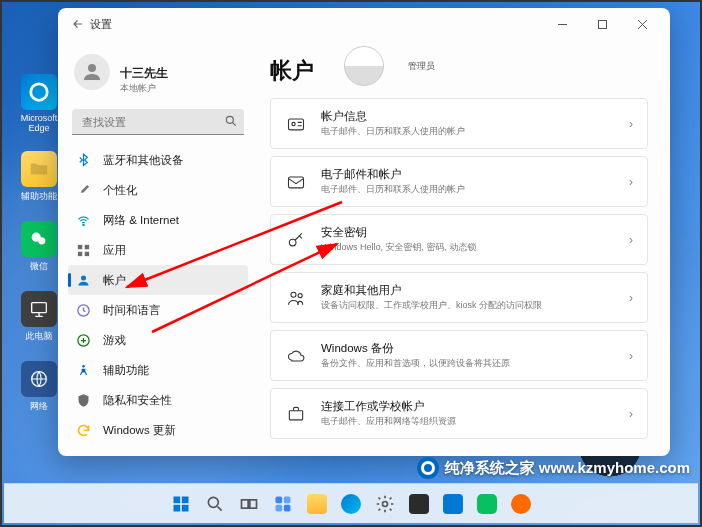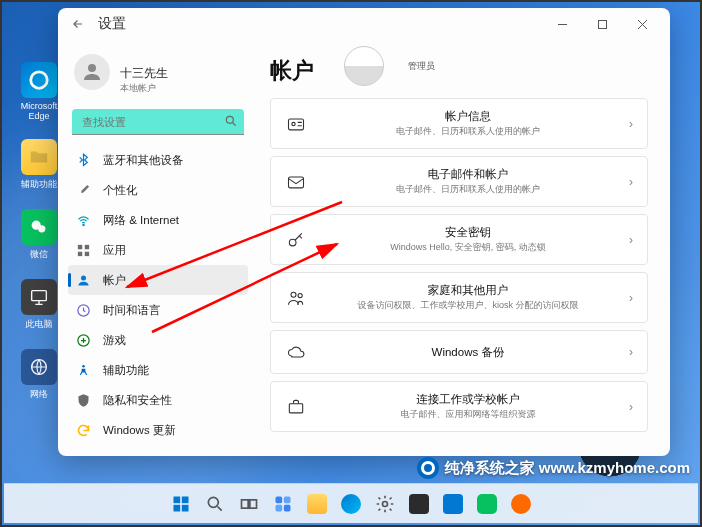--- a/index.html
+++ b/index.html
@@ -7,51 +7,51 @@
   width: 702px; height: 527px;
   font-family: "Microsoft YaHei", "Segoe UI", sans-serif;
   background: linear-gradient(135deg, #1a5fb4 0%, #3584e4 50%, #62a0ea 100%);
   position: relative; overflow: hidden;
   border: 2px solid #333;
 }
 .bloom { position: absolute; border-radius: 50%; filter: blur(40px); }
 .bloom1 { width: 400px; height: 400px; background: rgba(255,255,255,0.15); left: -100px; top: 150px; }
 .bloom2 { width: 300px; height: 300px; background: rgba(100,180,255,0.2); right: -80px; bottom: -80px; }
 
-.desktop-icons { position: absolute; left: 12px; top: 60px; width: 60px; }
+.desktop-icons { position: absolute; left: 12px; top: 72px; width: 60px; }
 .desktop-icon { width: 50px; text-align: center; color: white; font-size: 9px; margin-bottom: 18px; cursor: pointer; }
 .desktop-icon .ico { width: 36px; height: 36px; margin: 0 auto 3px; border-radius: 6px; display: flex; align-items: center; justify-content: center; }
 .edge-ico { background: linear-gradient(135deg,#0078d4,#00bcf2); }
 .folder-ico { background: linear-gradient(180deg,#ffd968,#ffc933); }
 .wechat-ico { background: #07c160; }
 .pc-ico { background: #404040; }
 .net-ico { background: #2b5797; }
 .desktop-icon svg { width: 22px; height: 22px; fill: white; }
 
 .window {
   position: absolute; left: 56px; top: 6px; width: 612px; height: 448px;
   background: #fdfdfd; border-radius: 8px; box-shadow: 0 8px 32px rgba(0,0,0,0.3);
   display: flex; flex-direction: column; overflow: hidden;
 }
 .titlebar { height: 32px; display: flex; align-items: center; padding: 0 8px; }
 .titlebar .back { width: 24px; height: 24px; display: flex; align-items: center; justify-content: center; color: #666; cursor: pointer; }
-.titlebar .title { font-size: 14px; color: #333; margin-left: 8px; }
+.titlebar .title { font-size: 11px; color: #333; }
 .titlebar .spacer { flex: 1; }
 .titlebar .winbtn { width: 40px; height: 28px; display: flex; align-items: center; justify-content: center; color: #555; cursor: pointer; }
 
 .body { flex: 1; display: flex; overflow: hidden; }
 .sidebar { width: 198px; padding: 4px 8px 8px 10px; overflow-y: auto; }
 .user-row { display: flex; align-items: center; padding: 4px 6px 10px; gap: 10px; }
 .avatar { width: 36px; height: 36px; border-radius: 50%; background: #e8e8e8; display: flex; align-items: center; justify-content: center; }
 .avatar svg { width: 24px; height: 24px; fill: #888; }
-.user-name { font-size: 12px; font-weight: 400; color: #222; margin-top: 17px; }
+.user-name { font-size: 12px; font-weight: 700; color: #222; margin-top: 17px; }
 .user-type { font-size: 9px; color: #777; }
 
 .search-box { position: relative; margin: 4px 4px 10px; }
-.search-box input { width: 100%; height: 26px; border: none; border-bottom: 1.5px solid #888; background: #5eead4; border-radius: 4px 4px 0 0; padding: 0 26px 0 10px; font-size: 11px; outline: none; }
+.search-box input { width: 100%; height: 26px; border: none; border-bottom: 1.5px solid #888; background: #e5e5e5; border-radius: 4px 4px 0 0; padding: 0 26px 0 10px; font-size: 11px; outline: none; }
 .search-box .sicon { position: absolute; right: 6px; top: 5px; color: #666; }
 
 .nav-item { display: flex; align-items: center; height: 30px; padding: 0 8px; border-radius: 4px; gap: 12px; font-size: 11.5px; color: #222; cursor: pointer; }
 .nav-item.active { background: #ececec; position: relative; }
 .nav-item.active::before { content:""; position:absolute; left:0; top:8px; bottom:8px; width:3px; background:#0067c0; border-radius:2px; }
 .nav-icon { width: 15px; height: 15px; display: flex; align-items: center; justify-content: center; }
 .nav-icon svg { width: 15px; height: 15px; }
 
 .main { flex: 1; padding: 6px 22px 10px 14px; overflow-y: auto; }
 .main-header { display: flex; align-items: flex-end; gap: 22px; margin-bottom: 12px; }
@@ -60,21 +60,21 @@
 .admin-avatar { width: 40px; height: 40px; border-radius: 50%; background: linear-gradient(180deg,#fff 50%,#ddd 50%); border: 1px solid #ccc; }
 .admin-label { font-size: 9px; color: #555; }
 
 .card {
   border: 1px solid #e4e4e4; border-radius: 4px; padding: 10px 14px;
   display: flex; align-items: center; gap: 14px; margin-bottom: 7px; cursor: pointer;
   background: #fff;
 }
 .card-icon { width: 22px; height: 22px; display: flex; align-items: center; justify-content: center; color: #333; }
 .card-icon svg { width: 20px; height: 20px; fill: none; stroke: #333; stroke-width: 1.3; }
-.card-body { flex: 1; text-align: center; }
+.card-body { flex: 1; }
 .card-title { font-size: 11.5px; color: #111; }
 .card-sub { font-size: 9px; color: #777; margin-top: 1px; }
 .chev { color: #888; font-size: 12px; }
 
 .arrow-svg { position: absolute; pointer-events: none; z-index: 50; }
 
 .taskbar {
   position: absolute; left: 2px; right: 2px; bottom: 2px; height: 40px;
   background: rgba(240,244,250,0.9); backdrop-filter: blur(20px);
   display: flex; align-items: center; justify-content: center; gap: 4px;
@@ -356,20 +356,21 @@
       </div>
 
       <div class="card">
         <div class="card-icon">
             <svg viewBox="0 0 24 24">
               <path d="M7 17a4 4 0 010-8 6 6 0 0111 2 3.5 3.5 0 010 7H7z"></path>
             </svg>
           </div>
         <div class="card-body">
           <div class="card-title">Windows 备份</div>
+          <div class="card-sub">备份文件、应用和首选项，以便跨设备将其还原</div>
         </div>
         <div class="chev">›</div>
       </div>
 
       <div class="card">
         <div class="card-icon">
             <svg viewBox="0 0 24 24">
               <rect x="4" y="8" width="16" height="11" rx="1"></rect>
               <path d="M9 8V6a2 2 0 012-2h2a2 2 0 012 2v2"></path>
             </svg>

